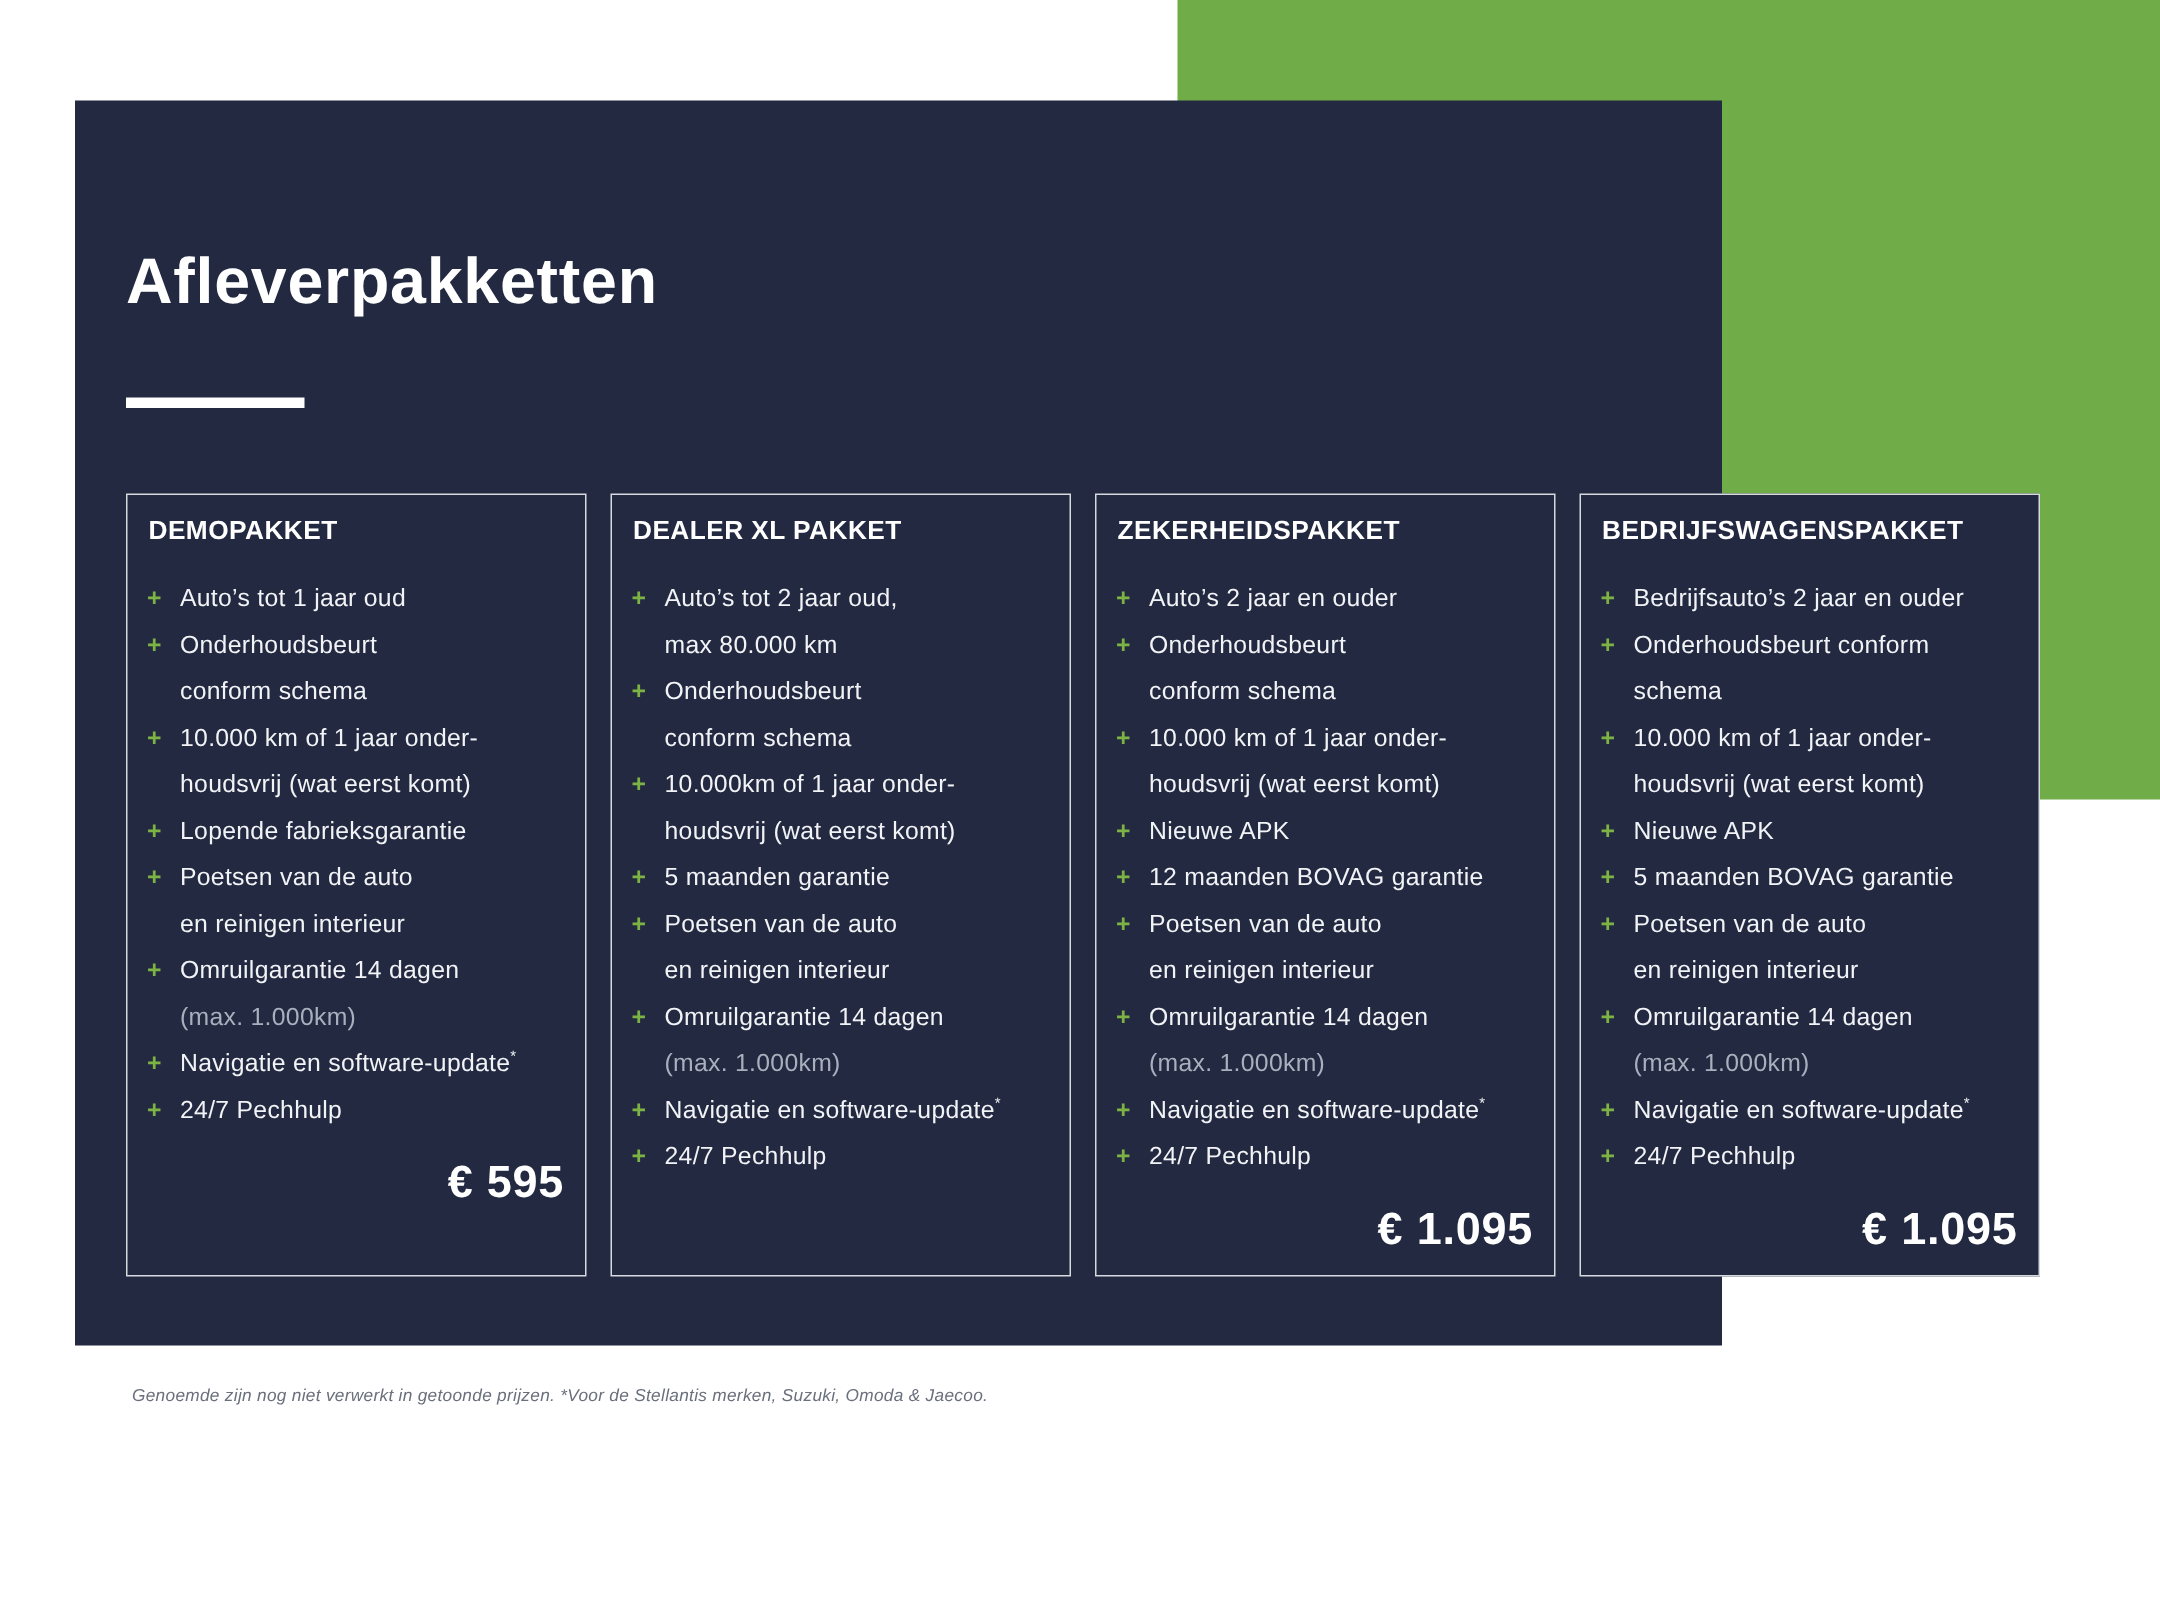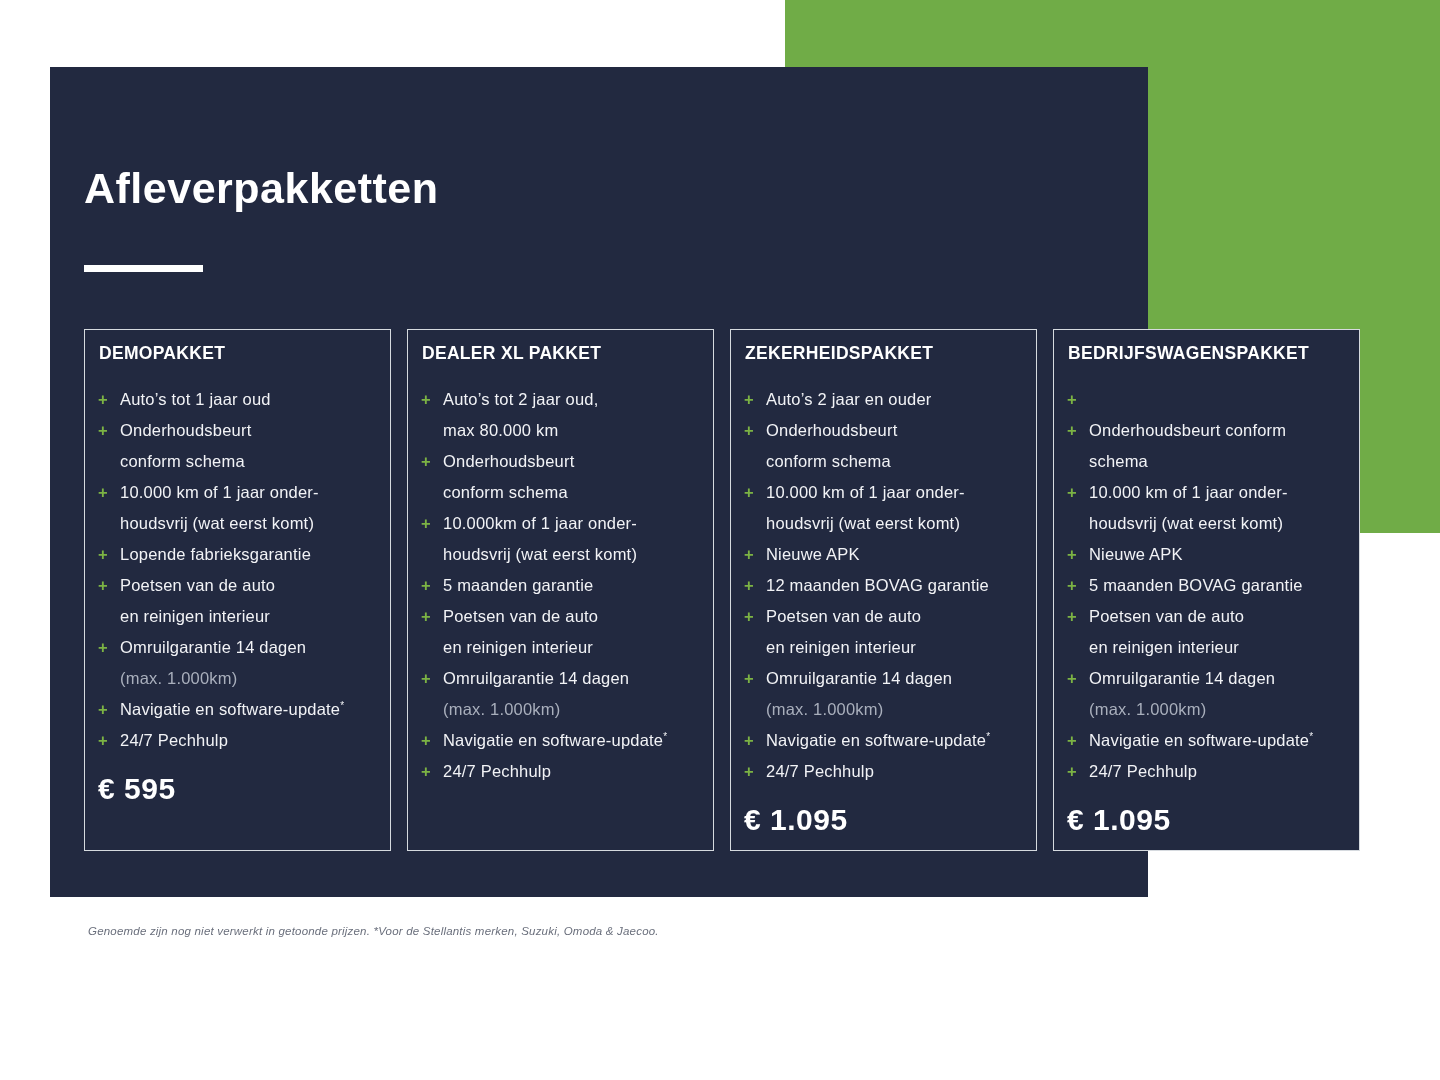--- a/index.html
+++ b/index.html
@@ -55,21 +55,21 @@
     font-size:16.5px;line-height:31px;color:var(--body-text);
     letter-spacing:0.2px;white-space:nowrap;
   }
   .plus{
     width:22px;flex:0 0 22px;
     color:var(--bullet-green);font-weight:bold;
   }
   .txt sup{font-size:10px;vertical-align:super;line-height:0;}
   .txt.dim{color:var(--dim-text);}
   .price{
-    margin-top:16px;text-align:left;padding-right:1px;
+    margin-top:16px;text-align:right;padding-right:1px;
     font-size:30px;font-weight:bold;color:#ffffff;
     letter-spacing:0.5px;line-height:34px;
   }
   .footnote{
     position:absolute;left:88px;top:925px;
     font-size:11.5px;color:var(--footnote-text);letter-spacing:0.2px;font-style:italic;
   }
 </style>
 </head>
 <body>
@@ -250,20 +250,21 @@
           </div>
         </div>
     <div class="price">€ 1.095</div>
   </div>
 
   <div class="card">
     <div class="card-title">BEDRIJFSWAGENSPAKKET</div>
     <div class="features">
           <div class="f-line">
             <span class="plus">+</span>
+            <span class="txt">Bedrijfsauto’s 2 jaar en ouder</span>
           </div>
           <div class="f-line">
             <span class="plus">+</span>
             <span class="txt">Onderhoudsbeurt conform</span>
           </div>
           <div class="f-line">
             <span class="plus"></span>
             <span class="txt">schema</span>
           </div>
           <div class="f-line">

